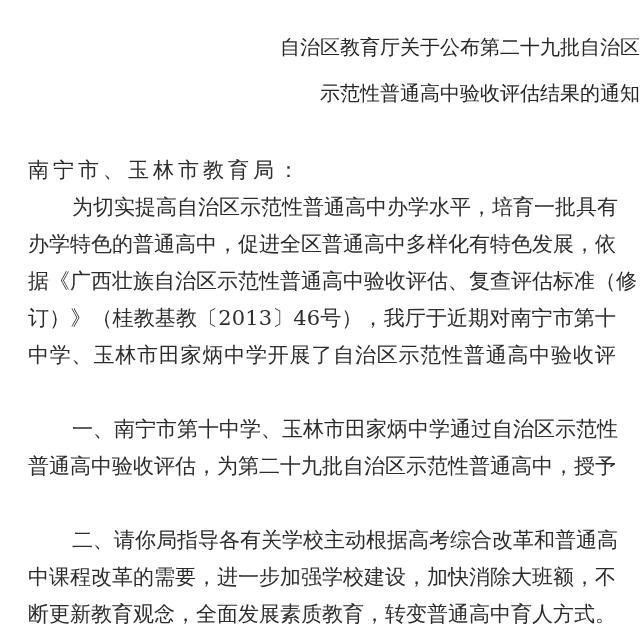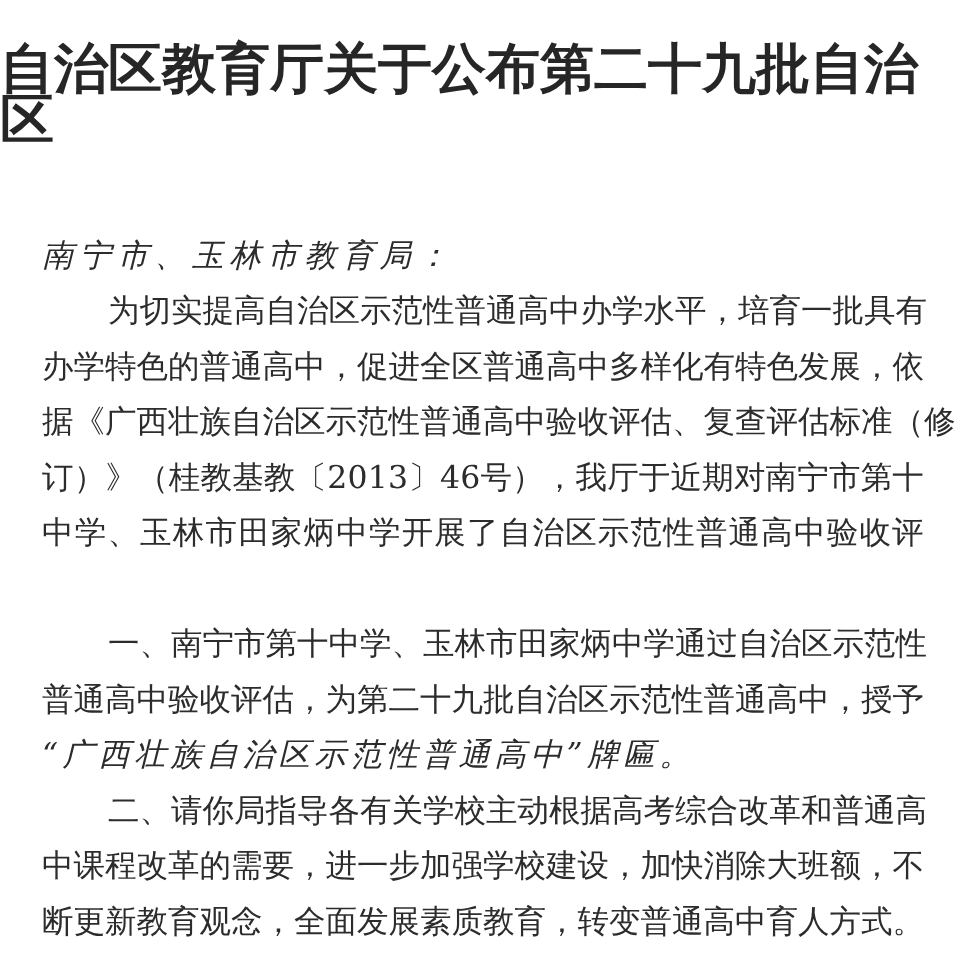--- a/index.html
+++ b/index.html
@@ -5,44 +5,45 @@
   html, body { margin: 0; padding: 0; }
   body {
     width: 640px; height: 642px; overflow: hidden;
     background: #ffffff; color: #2a2a2a;
     position: relative;
     font-family: "DejaVu Serif", "Liberation Serif", serif;
   }
   .page { position: absolute; left: 0; top: 0; width: 640px; height: 642px; }
   .title {
     position: absolute; left: 0; width: 640px;
-    text-align: left;
+    text-align: right;
     font-family: "DejaVu Sans", "Liberation Sans", sans-serif;
-    font-weight: bold;
-    font-size: 36px; line-height: 34px;
+    font-weight: normal;
+    font-size: 20px; line-height: 34px;
     color: #262626;
     letter-spacing: 0px;
   }
   .title.l1 { top: 30px; }
   .title.l2 { top: 76px; }
   .line {
     position: absolute; left: 28px; width: 588px;
     font-size: 21px; line-height: 26px; height: 26px;
     color: #2c2c2c;
     white-space: nowrap;
     text-align: justify; text-align-last: justify;
   }
   .line.indent { left: 72px; width: 544px; }
-  .line.short { text-align-last: left; letter-spacing: 3px; font-style: italic; }
+  .line.short { text-align-last: left; letter-spacing: 3px; }
 </style>
 </head>
 <body>
 
 <div class="page">
   <div class="title l1">自治区教育厅关于公布第二十九批自治区</div>
+  <div class="title l2">示范性普通高中验收评估结果的通知</div>
 
   <div class="line short" style="top:157px; letter-spacing:4px;">南宁市、玉林市教育局：</div>
 
   <div class="line indent" style="top: 194px; display: flex; justify-content: space-between;">
       <span>为</span>
       <span>切</span>
       <span>实</span>
       <span>提</span>
       <span>高</span>
       <span>自</span>
@@ -241,21 +242,20 @@
       <span>范</span>
       <span>性</span>
       <span>普</span>
       <span>通</span>
       <span>高</span>
       <span>中</span>
       <span>，</span>
       <span>授</span>
       <span>予</span>
     </div>
-  <div class="line short" style="top:490px;">“广西壮族自治区示范性普通高中”牌匾。</div>
 
   <div class="line indent" style="top: 527px; display: flex; justify-content: space-between;">
       <span>二</span>
       <span>、</span>
       <span>请</span>
       <span>你</span>
       <span>局</span>
       <span>指</span>
       <span>导</span>
       <span>各</span>

